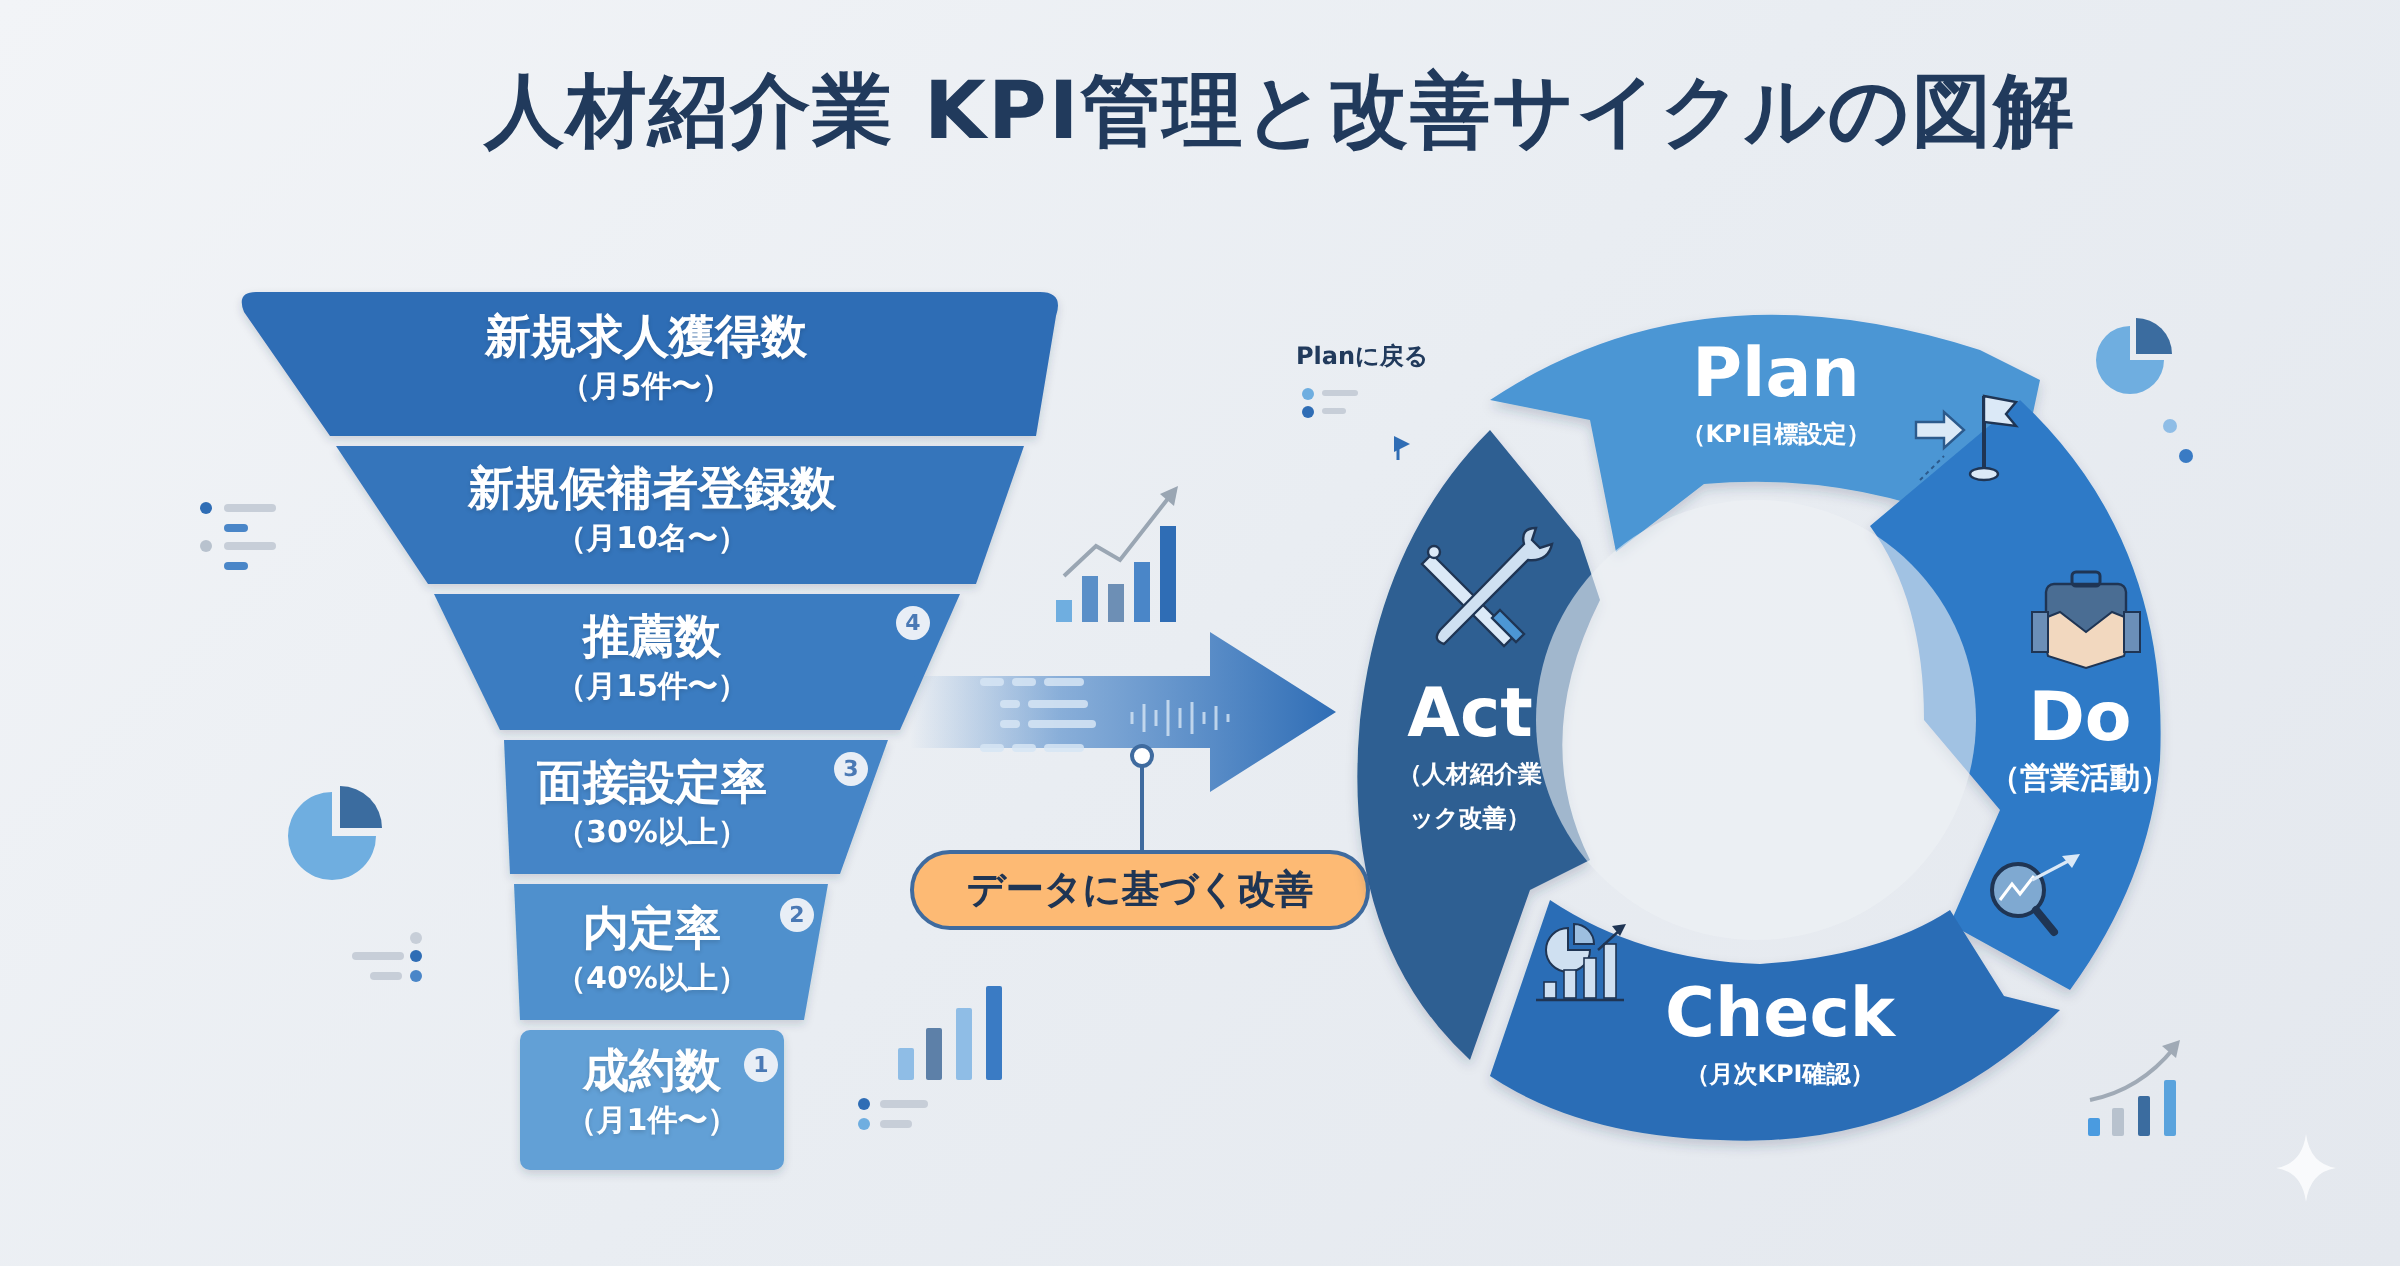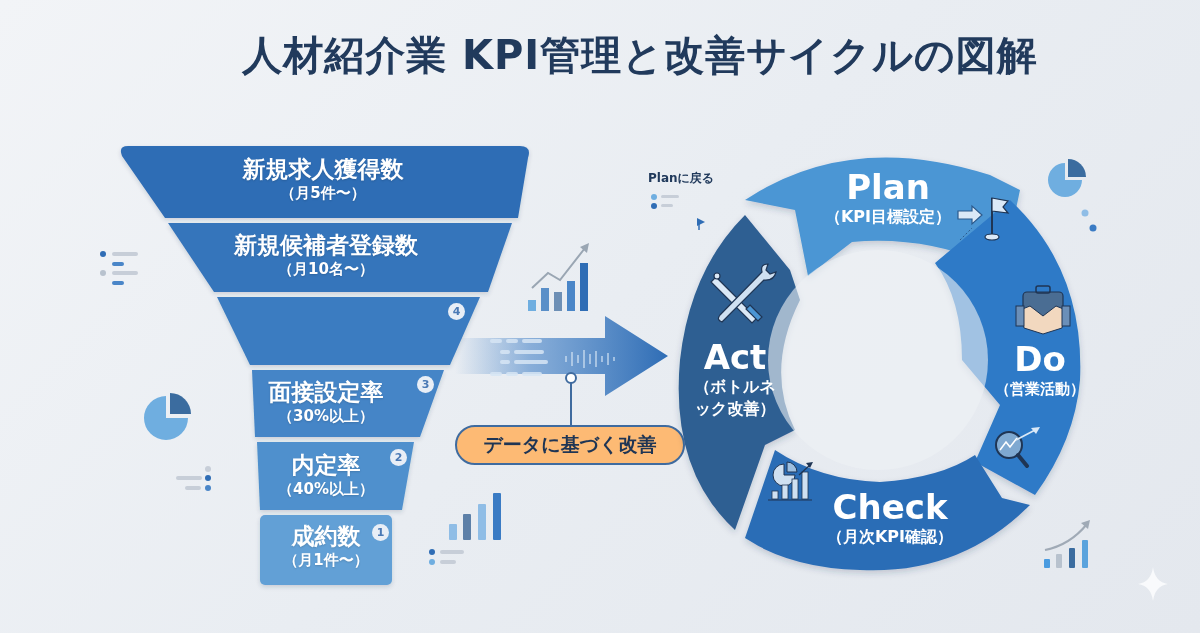--- a/index.html
+++ b/index.html
@@ -30,21 +30,21 @@
     display:flex; align-items:center; justify-content:center;
   }
   .pill {
     position:absolute; left:455px; top:425px; width:230px; height:40px;
     border:2px solid #3f6b9f; border-radius:20px; background:#fdba74;
     display:flex; align-items:center; justify-content:center;
     font-size:19px; font-weight:bold; color:#1f3554;
   }
   .cyc-label { position:absolute; text-align:center; color:#fff; font-weight:bold; transform:translateX(-50%); }
   .cyc-label .en { display:block; font-size:34px; line-height:38px; }
-  .cyc-label .jp { display:block; font-size:16px; line-height:22px; }
+  .cyc-label .jp { display:block; font-size:12px; line-height:22px; }
   .back-label { position:absolute; left:648px; top:170px; font-size:12px; font-weight:bold; color:#213a5c; }
 </style>
 </head>
 <body>
 
 <div class="title">人材紹介業 KPI管理と改善サイクルの図解</div>
 
 <div class="funnel">
   <svg width="1200" height="633">
     <defs>
@@ -62,20 +62,24 @@
     </g>
   </svg>
 
   <div class="stage-label" style="left:323px;top:155px;">
     <span class="main">新規求人獲得数</span>
     <span class="sub">（月5件〜）</span>
   </div>
   <div class="stage-label" style="left:326px;top:231px;">
     <span class="main">新規候補者登録数</span>
     <span class="sub">（月10名〜）</span>
+  </div>
+  <div class="stage-label" style="left:326px;top:305px;">
+    <span class="main">推薦数</span>
+    <span class="sub">（月15件〜）</span>
   </div>
   <div class="stage-label" style="left:326px;top:378px;">
     <span class="main">面接設定率</span>
     <span class="sub">（30%以上）</span>
   </div>
   <div class="stage-label" style="left:326px;top:451px;">
     <span class="main">内定率</span>
     <span class="sub">（40%以上）</span>
   </div>
   <div class="stage-label" style="left:326px;top:522px;">
@@ -273,15 +277,15 @@
 <div class="cyc-label" style="left:1040px;top:340px;">
   <span class="en">Do</span>
   <span class="jp" style="font-size:15px;">（営業活動）</span>
 </div>
 <div class="cyc-label" style="left:890px;top:488px;">
   <span class="en">Check</span>
   <span class="jp">（月次KPI確認）</span>
 </div>
 <div class="cyc-label" style="left:735px;top:338px;">
   <span class="en">Act</span>
-  <span class="jp">（ボトルネ</span>
+  <span class="jp">（人材紹介業</span>
   <span class="jp">ック改善）</span>
 </div>
 
 </body></html>

